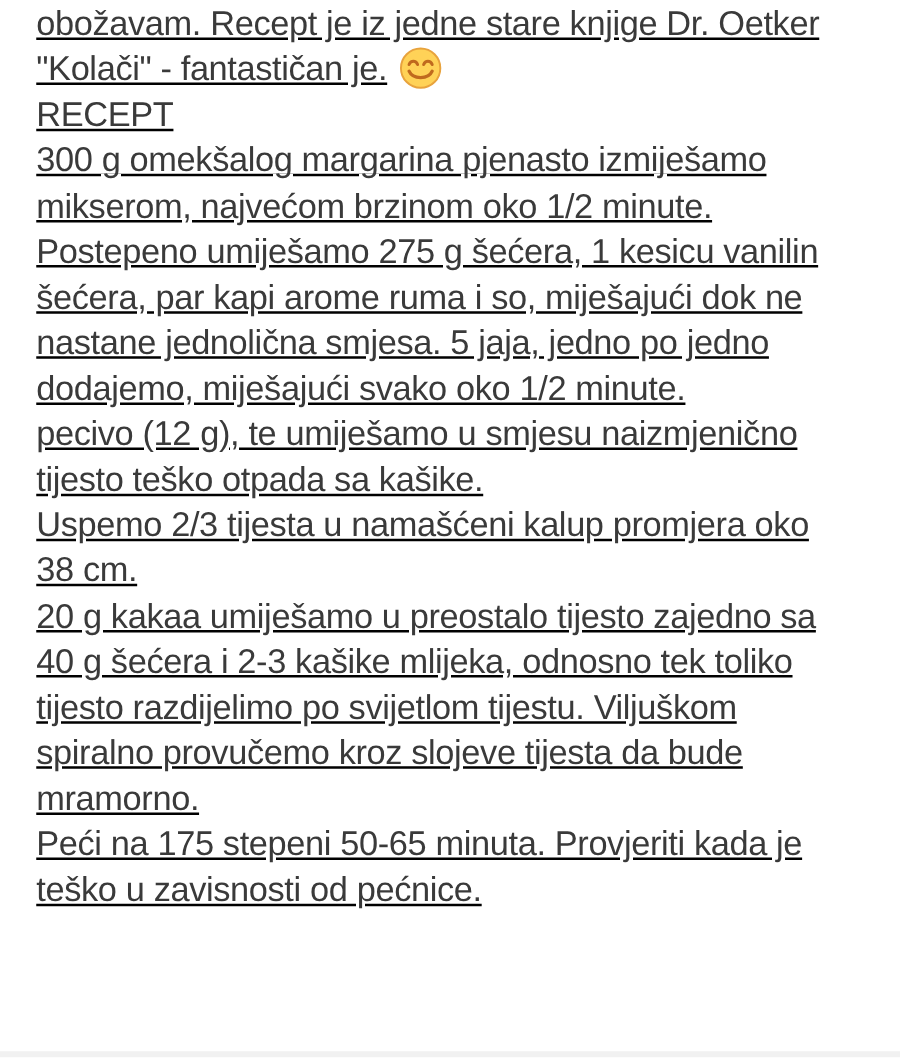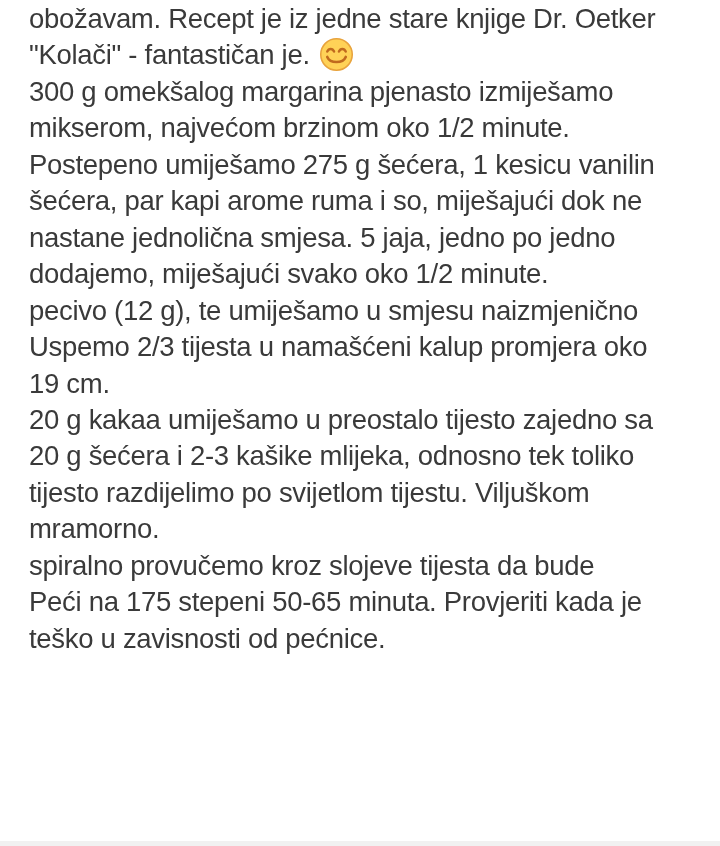--- a/index.html
+++ b/index.html
@@ -7,20 +7,21 @@
     width: 720px;
     height: 846px;
     background: #ffffff;
     overflow: hidden;
     position: relative;
     font-family: "Liberation Sans", sans-serif;
   }
   .text-block {
     padding: 1px 12px 0 29px;
     filter: blur(0.4px);
+    text-decoration: underline;
   }
   .line {
     font-size: 27.5px;
     line-height: 36.45px;
     letter-spacing: -0.3px;
     color: #3a3a3a;
     white-space: nowrap;
   }
   .emoji {
     width: 35px;
@@ -41,31 +42,33 @@
 <body>
 
 <div class="text-block">
   <div class="line">obožavam. Recept je iz jedne stare knjige Dr. Oetker</div>
   <div class="line"><span>"Kolači" - fantastičan je.</span><svg class="emoji" viewBox="0 0 36 36" aria-hidden="true">
       <circle cx="18" cy="18" r="16.2" stroke-width="1.6" fill="#ffd257" stroke="#e8a33d"></circle>
       <path d="M8.5 15 C10 11.4 14 11.4 15.5 15" fill="none" stroke-width="2.5" stroke-linecap="round" stroke="#c06a1e"></path>
       <path d="M20.5 15 C22 11.4 26 11.4 27.5 15" fill="none" stroke-width="2.5" stroke-linecap="round" stroke="#c06a1e"></path>
       <path d="M8.5 20.5 C11.5 27.5 24.5 27.5 27.5 20.5" fill="none" stroke-width="2.7" stroke-linecap="round" stroke="#c06a1e"></path>
     </svg></div>
+  <div class="line">RECEPT</div>
   <div class="line">300 g omekšalog margarina pjenasto izmiješamo</div>
   <div class="line">mikserom, najvećom brzinom oko 1/2 minute.</div>
   <div class="line">Postepeno umiješamo 275 g šećera, 1 kesicu vanilin</div>
   <div class="line">šećera, par kapi arome ruma i so, miješajući dok ne</div>
   <div class="line">nastane jednolična smjesa. 5 jaja, jedno po jedno</div>
   <div class="line">dodajemo, miješajući svako oko 1/2 minute.</div>
   <div class="line">pecivo (12 g), te umiješamo u smjesu naizmjenično</div>
+  <div class="line">tijesto teško otpada sa kašike.</div>
   <div class="line">Uspemo 2/3 tijesta u namašćeni kalup promjera oko</div>
-  <div class="line">19 cm.</div>
+  <div class="line">38 cm.</div>
   <div class="line">20 g kakaa umiješamo u preostalo tijesto zajedno sa</div>
-  <div class="line">20 g šećera i 2-3 kašike mlijeka, odnosno tek toliko</div>
+  <div class="line">40 g šećera i 2-3 kašike mlijeka, odnosno tek toliko</div>
   <div class="line">tijesto razdijelimo po svijetlom tijestu. Viljuškom</div>
+  <div class="line">spiralno provučemo kroz slojeve tijesta da bude</div>
   <div class="line">mramorno.</div>
-  <div class="line">spiralno provučemo kroz slojeve tijesta da bude</div>
   <div class="line">Peći na 175 stepeni 50-65 minuta. Provjeriti kada je</div>
   <div class="line">teško u zavisnosti od pećnice.</div>
 </div>
 
 <div class="bottom-band"></div>
 
 </body></html>

